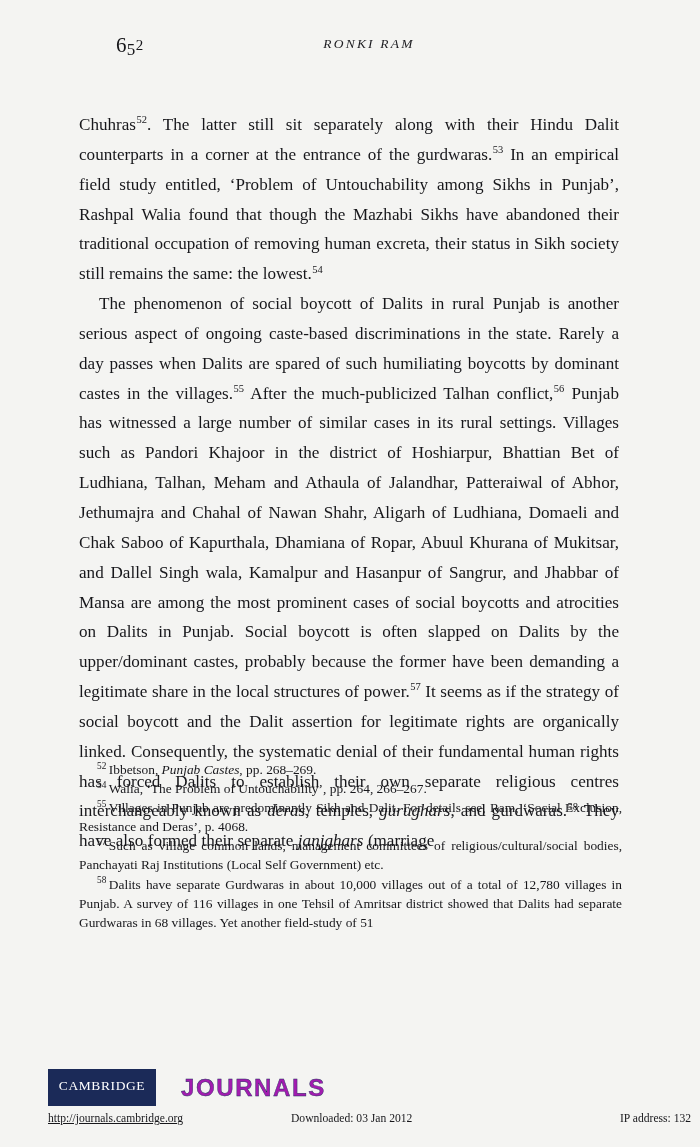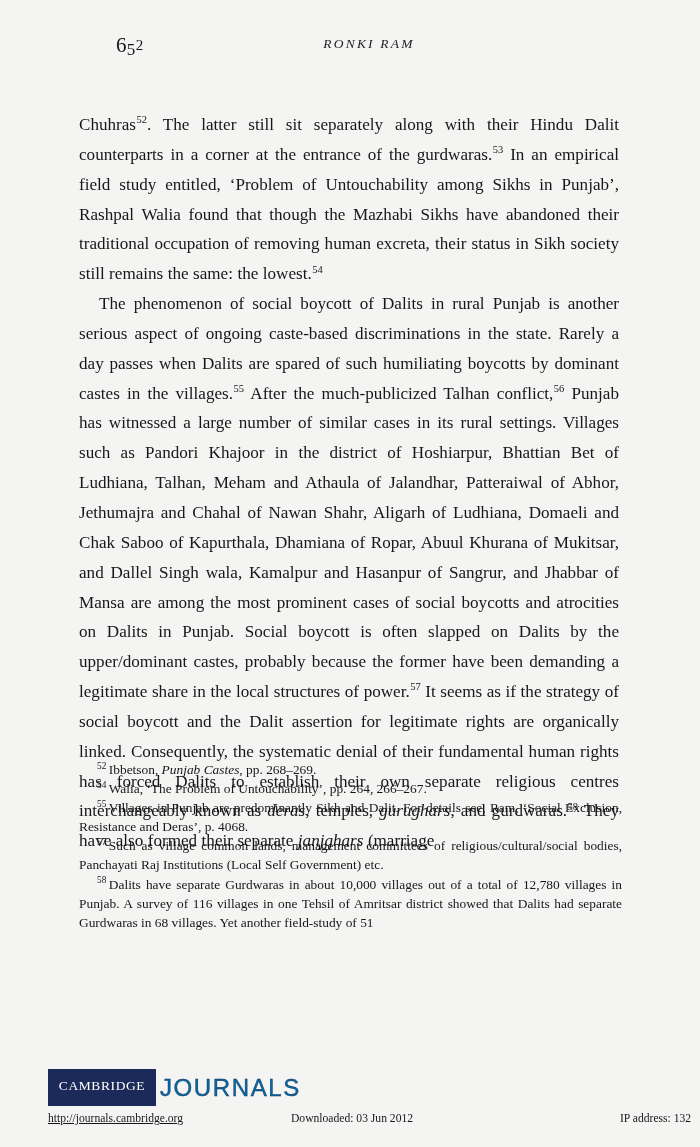--- a/index.html
+++ b/index.html
@@ -136,25 +136,25 @@
     color: #ffffff;
     font-family: "Liberation Serif", "DejaVu Serif", serif;
     font-size: 13.5px;
     font-variant: small-caps;
     letter-spacing: 0.6px;
     text-transform: uppercase;
   }
   .jour-word {
     display: inline-block;
     vertical-align: middle;
-    margin-left: 4px;
-    color: #0369a1;
+    margin-left: 25px;
+    color: #a21caf;
     font-family: "Liberation Sans", "DejaVu Sans", sans-serif;
     font-size: 24px;
-    font-weight: normal;
+    font-weight: bold;
     letter-spacing: 1.6px;
     -webkit-text-stroke: 0.4px #1b2a58;
   }
   .meta-row {
     position: absolute;
     left: 0;
     top: 50px;
     width: 700px;
     height: 22px;
     font-family: "Liberation Serif", "DejaVu Serif", serif;
@@ -206,18 +206,18 @@
   </div>
 
   <div class="footer">
     <div class="logo-row">
       <span class="cam-box">
         <span class="cam-word">Cambridge</span>
       </span><span class="jour-word">JOURNALS</span>
     </div>
     <div class="meta-row">
       <a class="meta-url" href="#">http://journals.cambridge.org</a>
-      <span class="meta-downloaded">Downloaded: 03 Jun 2012</span>
+      <span class="meta-downloaded">Downloaded: 03 Jan 2012</span>
       <span class="meta-ip">IP address: 132</span>
     </div>
   </div>
 
 </div>
 
 </body></html>

